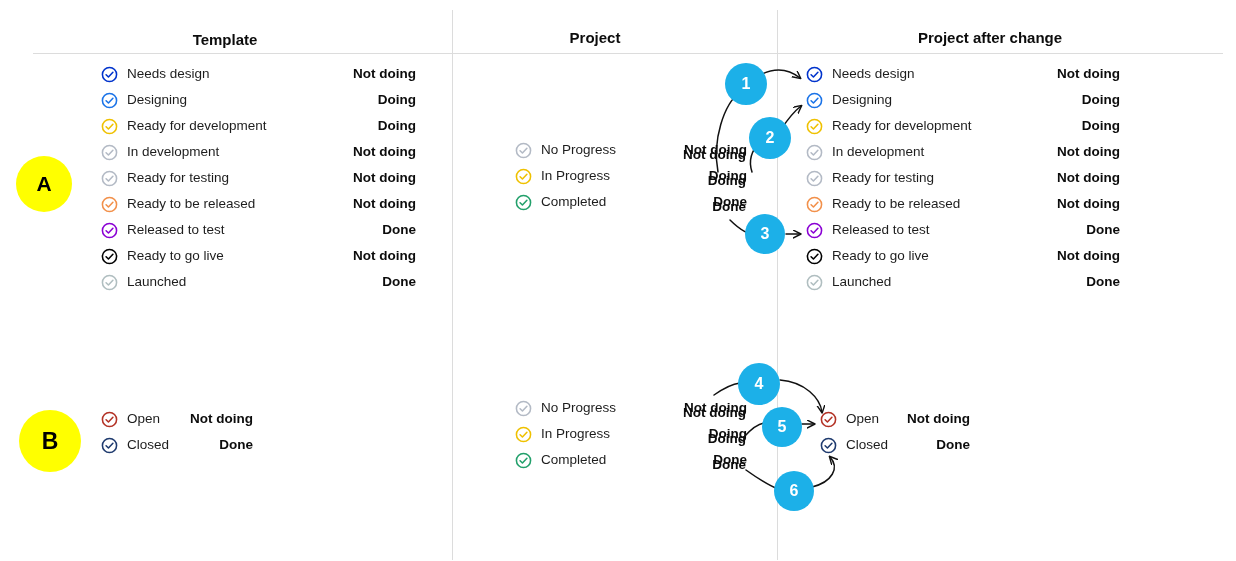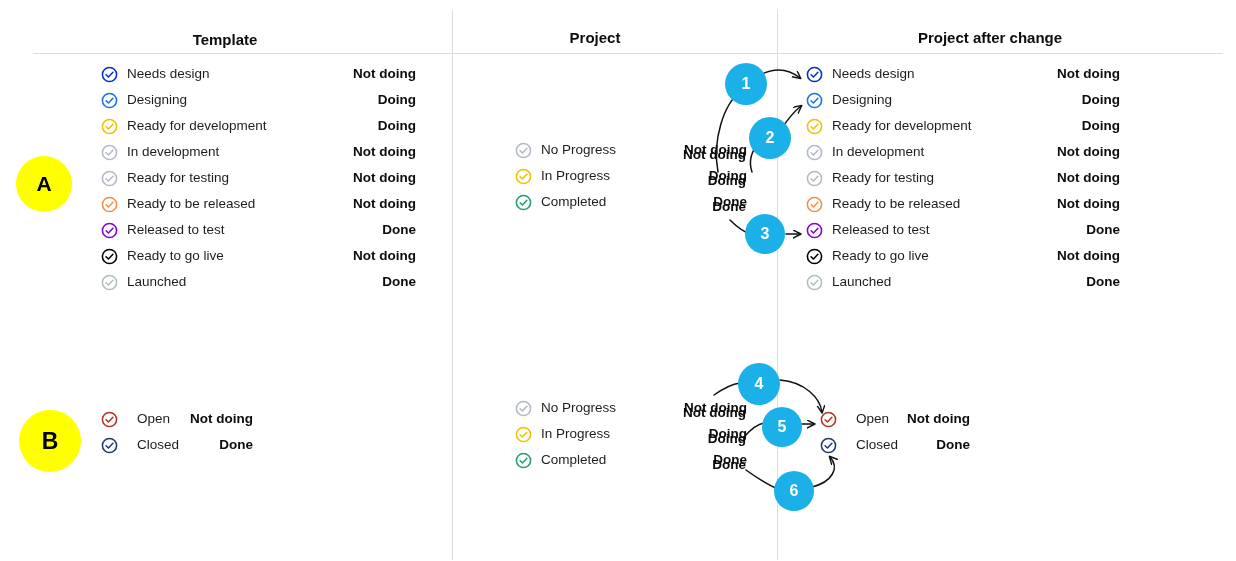--- a/index.html
+++ b/index.html
@@ -114,21 +114,21 @@
   .list.after-a { left: 806px; top: 66px;  width: 314px; }
 
   .list.tmpl-b  { left: 101px; top: 411px; width: 152px; }
   .list.proj-b  { left: 515px; top: 400px; width: 232px; }
   .list.after-b { left: 820px; top: 411px; width: 150px; }
 
   
   .list.proj-a .vl, .list.proj-b .vl { right: 0; }
 
   
-  .list.tmpl-b .row, .list.after-b .row { height: 26px; gap: 10px; }
+  .list.tmpl-b .row, .list.after-b .row { height: 26px; }
 
   
   .list.after-b { width: 150px; }
 
   
   .midlabels {
     position: absolute;
     width: 120px;
     text-align: right;
     font-size: 13.5px;

